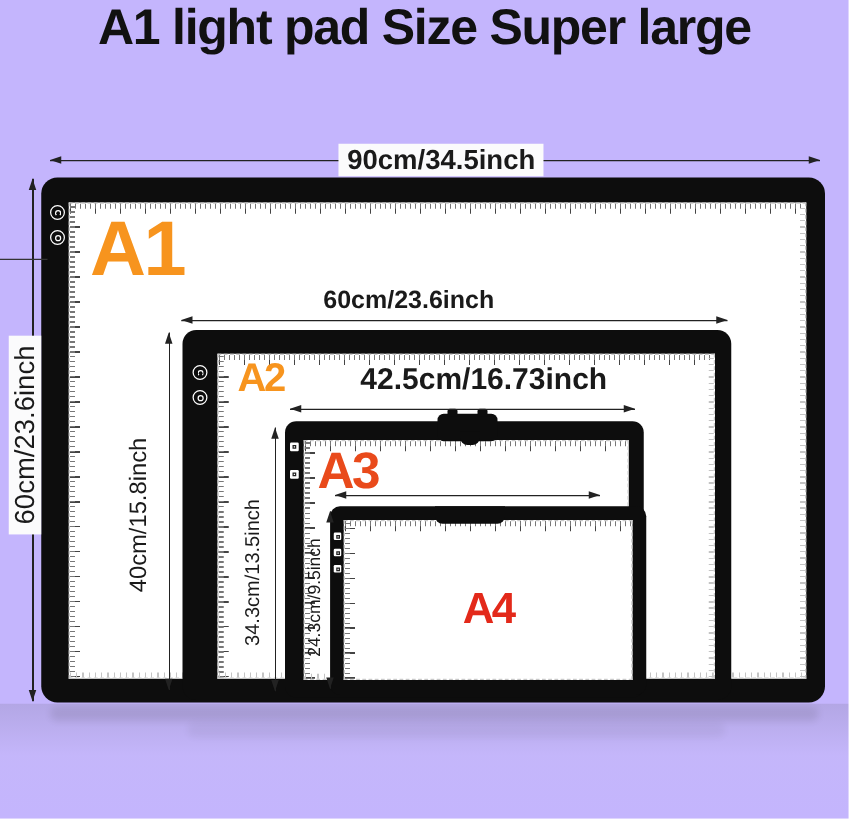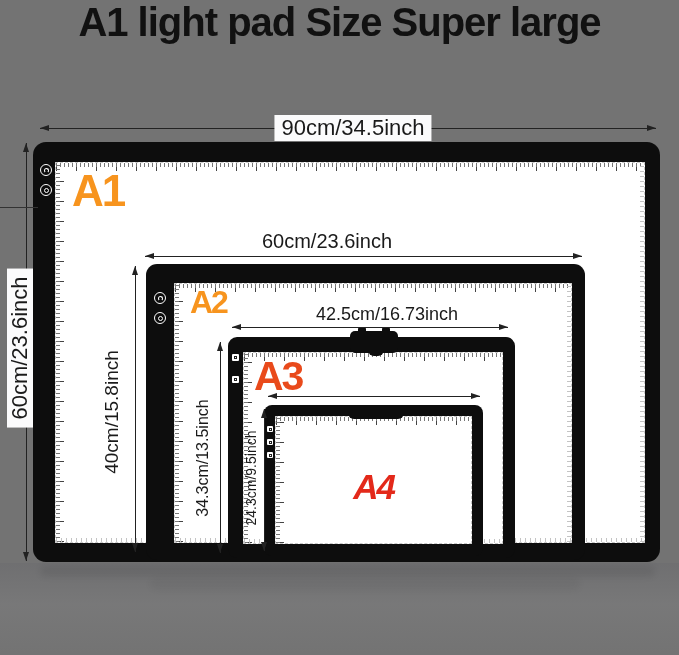--- a/index.html
+++ b/index.html
@@ -1,28 +1,28 @@
 <!DOCTYPE html>
 <html><head>
 <meta charset="utf-8">
 <style>
   html,body{margin:0;padding:0;}
   body{font-family:"Liberation Sans", sans-serif; background:#ffffff;}
-  #stage{position:relative;width:679px;height:655px;background:#737373;overflow:hidden;}
+  #stage{position:relative;width:679px;height:655px;background:#c4b5fd;overflow:hidden;}
 
   
   .title{position:absolute;left:0;top:0;width:100%;text-align:center;
          font-size:40px;font-weight:bold;color:#111;letter-spacing:-1px;}
 
   
   .pad{position:absolute;background:#0d0d0d;}
   #pad-a1{left:33px;top:142px;width:627px;height:420px;border-radius:13px;}
   #pad-a2{left:146px;top:264px;width:439px;height:296px;border-radius:11px;}
   #pad-a3{left:228px;top:337px;width:287px;height:221px;border-radius:9px;}
-  #pad-a4{left:264px;top:405px;width:219px;height:151px;border-radius:8px;font-style:italic;}
+  #pad-a4{left:264px;top:405px;width:253px;height:151px;border-radius:8px;}
 
   .surface{position:absolute;background:#ffffff;border:1px dashed #c9c9c9;box-sizing:border-box;}
   #pad-a1 .surface{left:22px;top:20px;right:15px;bottom:19px;}
   #pad-a2 .surface{left:28px;top:19px;right:13px;bottom:17px;}
   #pad-a3 .surface{left:15px;top:15px;right:12px;bottom:14px;}
   #pad-a4 .surface{left:11px;top:11px;right:11px;bottom:12px;}
 
   .ruler{position:absolute;pointer-events:none;}
   .ruler-top{left:0;right:0;top:0;height:8px;
     background:
@@ -31,21 +31,21 @@
   .ruler-left{top:0;bottom:0;left:0;width:8px;
     background:
       repeating-linear-gradient(0deg,#777 0 1px,transparent 1px 4px) top left/4px 100% no-repeat,
       repeating-linear-gradient(0deg,#444 0 1px,transparent 1px 20px) top left/8px 100% no-repeat;}
   .ruler-right{top:0;bottom:0;right:0;width:5px;
     background:repeating-linear-gradient(0deg,#c4c4c4 0 1px,transparent 1px 5px) top right/4px 100% no-repeat;}
   .ruler-bottom{left:0;right:0;bottom:0;height:5px;
     background:repeating-linear-gradient(90deg,#c4c4c4 0 1px,transparent 1px 5px) bottom left/100% 4px no-repeat;}
 
   .pad-label{position:absolute;font-weight:bold;line-height:1;letter-spacing:-2px;}
-  #pad-a1 .pad-label{left:16px;top:6px;font-size:44px;}
+  #pad-a1 .pad-label{left:16px;top:6px;font-size:62px;}
   #pad-a2 .pad-label{left:15px;top:2px;font-size:32px;}
   #pad-a3 .pad-label{left:10px;top:3px;font-size:41px;}
   #pad-a4 .pad-label{left:50%;top:52px;transform:translateX(-50%);font-size:35px;}
 
   
   .circle-btn{position:absolute;width:12px;height:12px;border:1px solid #fff;border-radius:50%;
               display:flex;align-items:center;justify-content:center;box-sizing:border-box;}
   .circle-btn .core{width:5px;height:5px;border:1px solid #fff;border-radius:50%;box-sizing:border-box;}
   .circle-btn.power .core{border-bottom-color:transparent;}
   #pad-a1 .circle-btn.b1{left:7px;top:22px;}
@@ -88,30 +88,30 @@
   #ln-a1-h{left:23px;top:143px;height:418px;}
   #tick-a1-h{position:absolute;left:0;top:207px;width:38px;height:1px;background:#333;}
   #ln-a2-w{left:145px;top:253px;width:437px;}
   #ln-a2-h{left:132px;top:266px;height:286px;}
   #ln-a3-w{left:232px;top:324px;width:276px;}
   #ln-a3-h{left:217px;top:342px;height:211px;}
   #ln-a4-w{left:268px;top:393px;width:212px;}
   #ln-a4-h{left:261px;top:409px;height:142px;}
 
   
-  .dim-label{position:absolute;color:#1a1a1a;white-space:nowrap;transform:translate(-50%,-50%);}
+  .dim-label{position:absolute;color:#1a1a1a;white-space:nowrap;transform:translate(-50%,-50%);font-weight:bold;}
   .dim-label.inline{background:#fbfbfc;padding:0 7px;}
   .dim-label-v{position:absolute;color:#1a1a1a;white-space:nowrap;writing-mode:vertical-rl;
                transform:translate(-50%,-50%) rotate(180deg);}
   .dim-label-v.inline{background:#fbfbfc;padding:8px 0;}
   #lbl-a1-w{left:353px;top:128px;font-size:22px;}
   #lbl-a1-h{left:20px;top:348px;font-size:22px;}
   #lbl-a2-w{left:327px;top:241px;font-size:20px;}
   #lbl-a2-h{left:112px;top:412px;font-size:19px;}
-  #lbl-a3-w{left:387px;top:314px;font-size:18px;}
+  #lbl-a3-w{left:387px;top:304px;font-size:24px;}
   #lbl-a3-h{left:203px;top:458px;font-size:16px;}
   #lbl-a4-w{left:374px;top:384px;font-size:15px;}
   #lbl-a4-h{left:251px;top:478px;font-size:14px;}
 
   
   .reflection{position:absolute;left:0;top:563px;width:679px;height:92px;
     background:linear-gradient(to bottom,rgba(90,90,100,0.16),rgba(200,200,210,0.06) 45%,rgba(255,255,255,0));}
   .refl-bar{position:absolute;top:565px;height:12px;background:#1a1a1a;opacity:0.10;filter:blur(3px);border-radius:6px;}
   #refl-1{left:40px;width:615px;}
   #refl-2{left:150px;width:430px;top:578px;opacity:0.05;}

